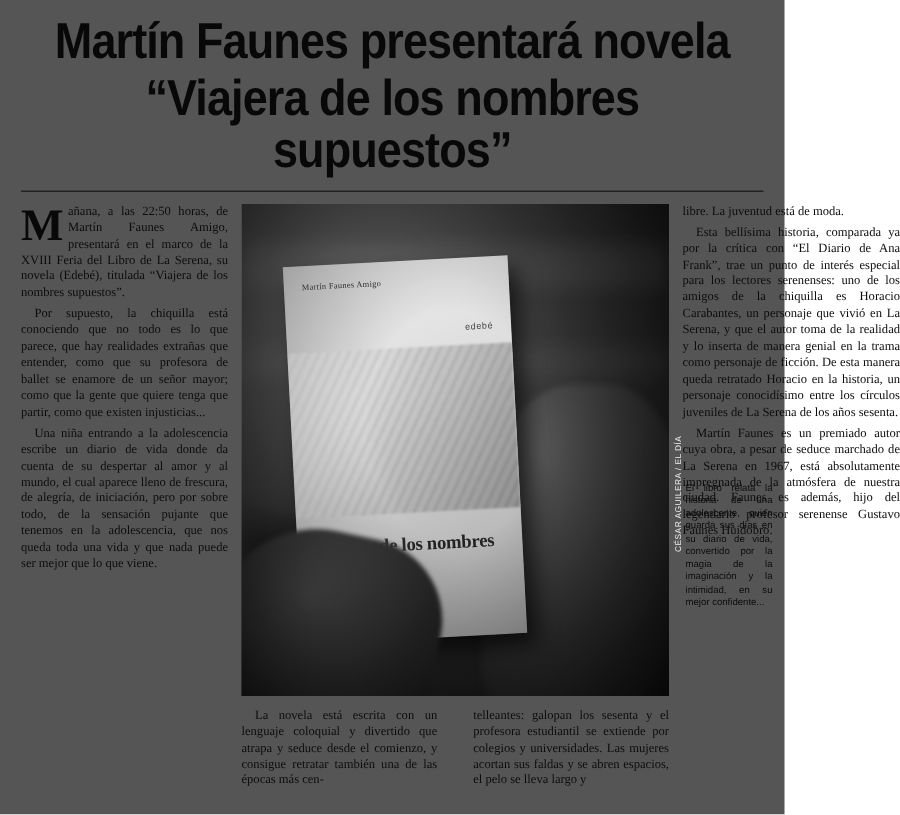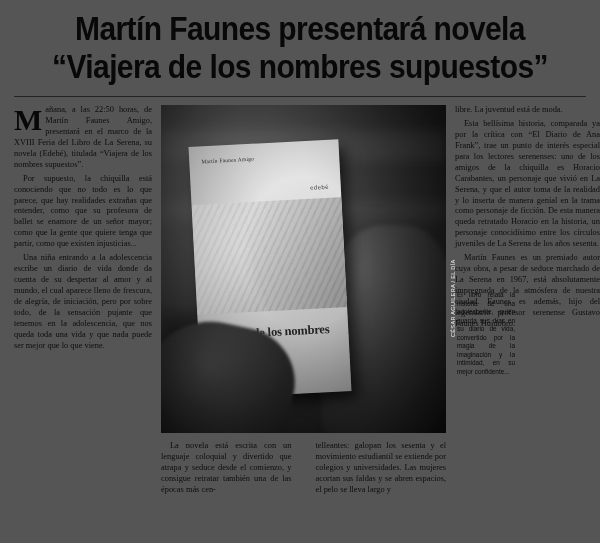--- a/index.html
+++ b/index.html
@@ -9,21 +9,21 @@
   }
   body {
     width: 600px;
     height: 543px;
     font-family: "Liberation Serif", serif;
     color: #1a1a1a;
     overflow: hidden;
   }
   .page {
     position: relative;
-    width: 600px;
+    width: 523px;
     height: 543px;
     background: #c2410c;
     box-sizing: border-box;
     padding: 10px 14px 20px 14px;
     filter: grayscale(100%) contrast(108%);
   }
   
   .headline {
     text-align: center;
     font-family: "Liberation Sans", sans-serif;
@@ -269,21 +269,21 @@
       </div>
       <div class="credit">CÉSAR AGUILERA / EL DÍA</div>
       <div class="caption">El libro relata la historia de una adolescente, quien guarda sus días en su diario de vida, convertido por la magia de la imaginación y la intimidad, en su mejor confidente...</div>
     </div>
 
     <div class="lower">
       <div class="col">
         <p>La novela está escrita con un lenguaje coloquial y divertido que atrapa y seduce desde el comienzo, y consigue retratar también una de las épocas más cen-</p>
       </div>
       <div class="col">
-        <p class="noindent">telleantes: galopan los sesenta y el movimiento estudiantil se extiende por colegios y universidades. Las mujeres acortan sus faldas y se abren espacios, el pelo se lleva largo y</p>
+        <p class="noindent">telleantes: galopan los sesenta y el profesora estudiantil se extiende por colegios y universidades. Las mujeres acortan sus faldas y se abren espacios, el pelo se lleva largo y</p>
       </div>
     </div>
 
     <div class="col col4">
       <p class="noindent">libre. La juventud está de moda.</p>
       <p>Esta bellísima historia, comparada ya por la crítica con “El Diario de Ana Frank”, trae un punto de interés especial para los lectores serenenses: uno de los amigos de la chiquilla es Horacio Carabantes, un personaje que vivió en La Serena, y que el autor toma de la realidad y lo inserta de manera genial en la trama como personaje de ficción. De esta manera queda retratado Horacio en la historia, un personaje conocidísimo entre los círculos juveniles de La Serena de los años sesenta.</p>
       <p>Martín Faunes es un premiado autor cuya obra, a pesar de seduce marchado de La Serena en 1967, está absolutamente impregnada de la atmósfera de nuestra ciudad. Faunes es además, hijo del legendario profesor serenense Gustavo Faunes Huidobro.</p>
     </div>
 
   </div>

